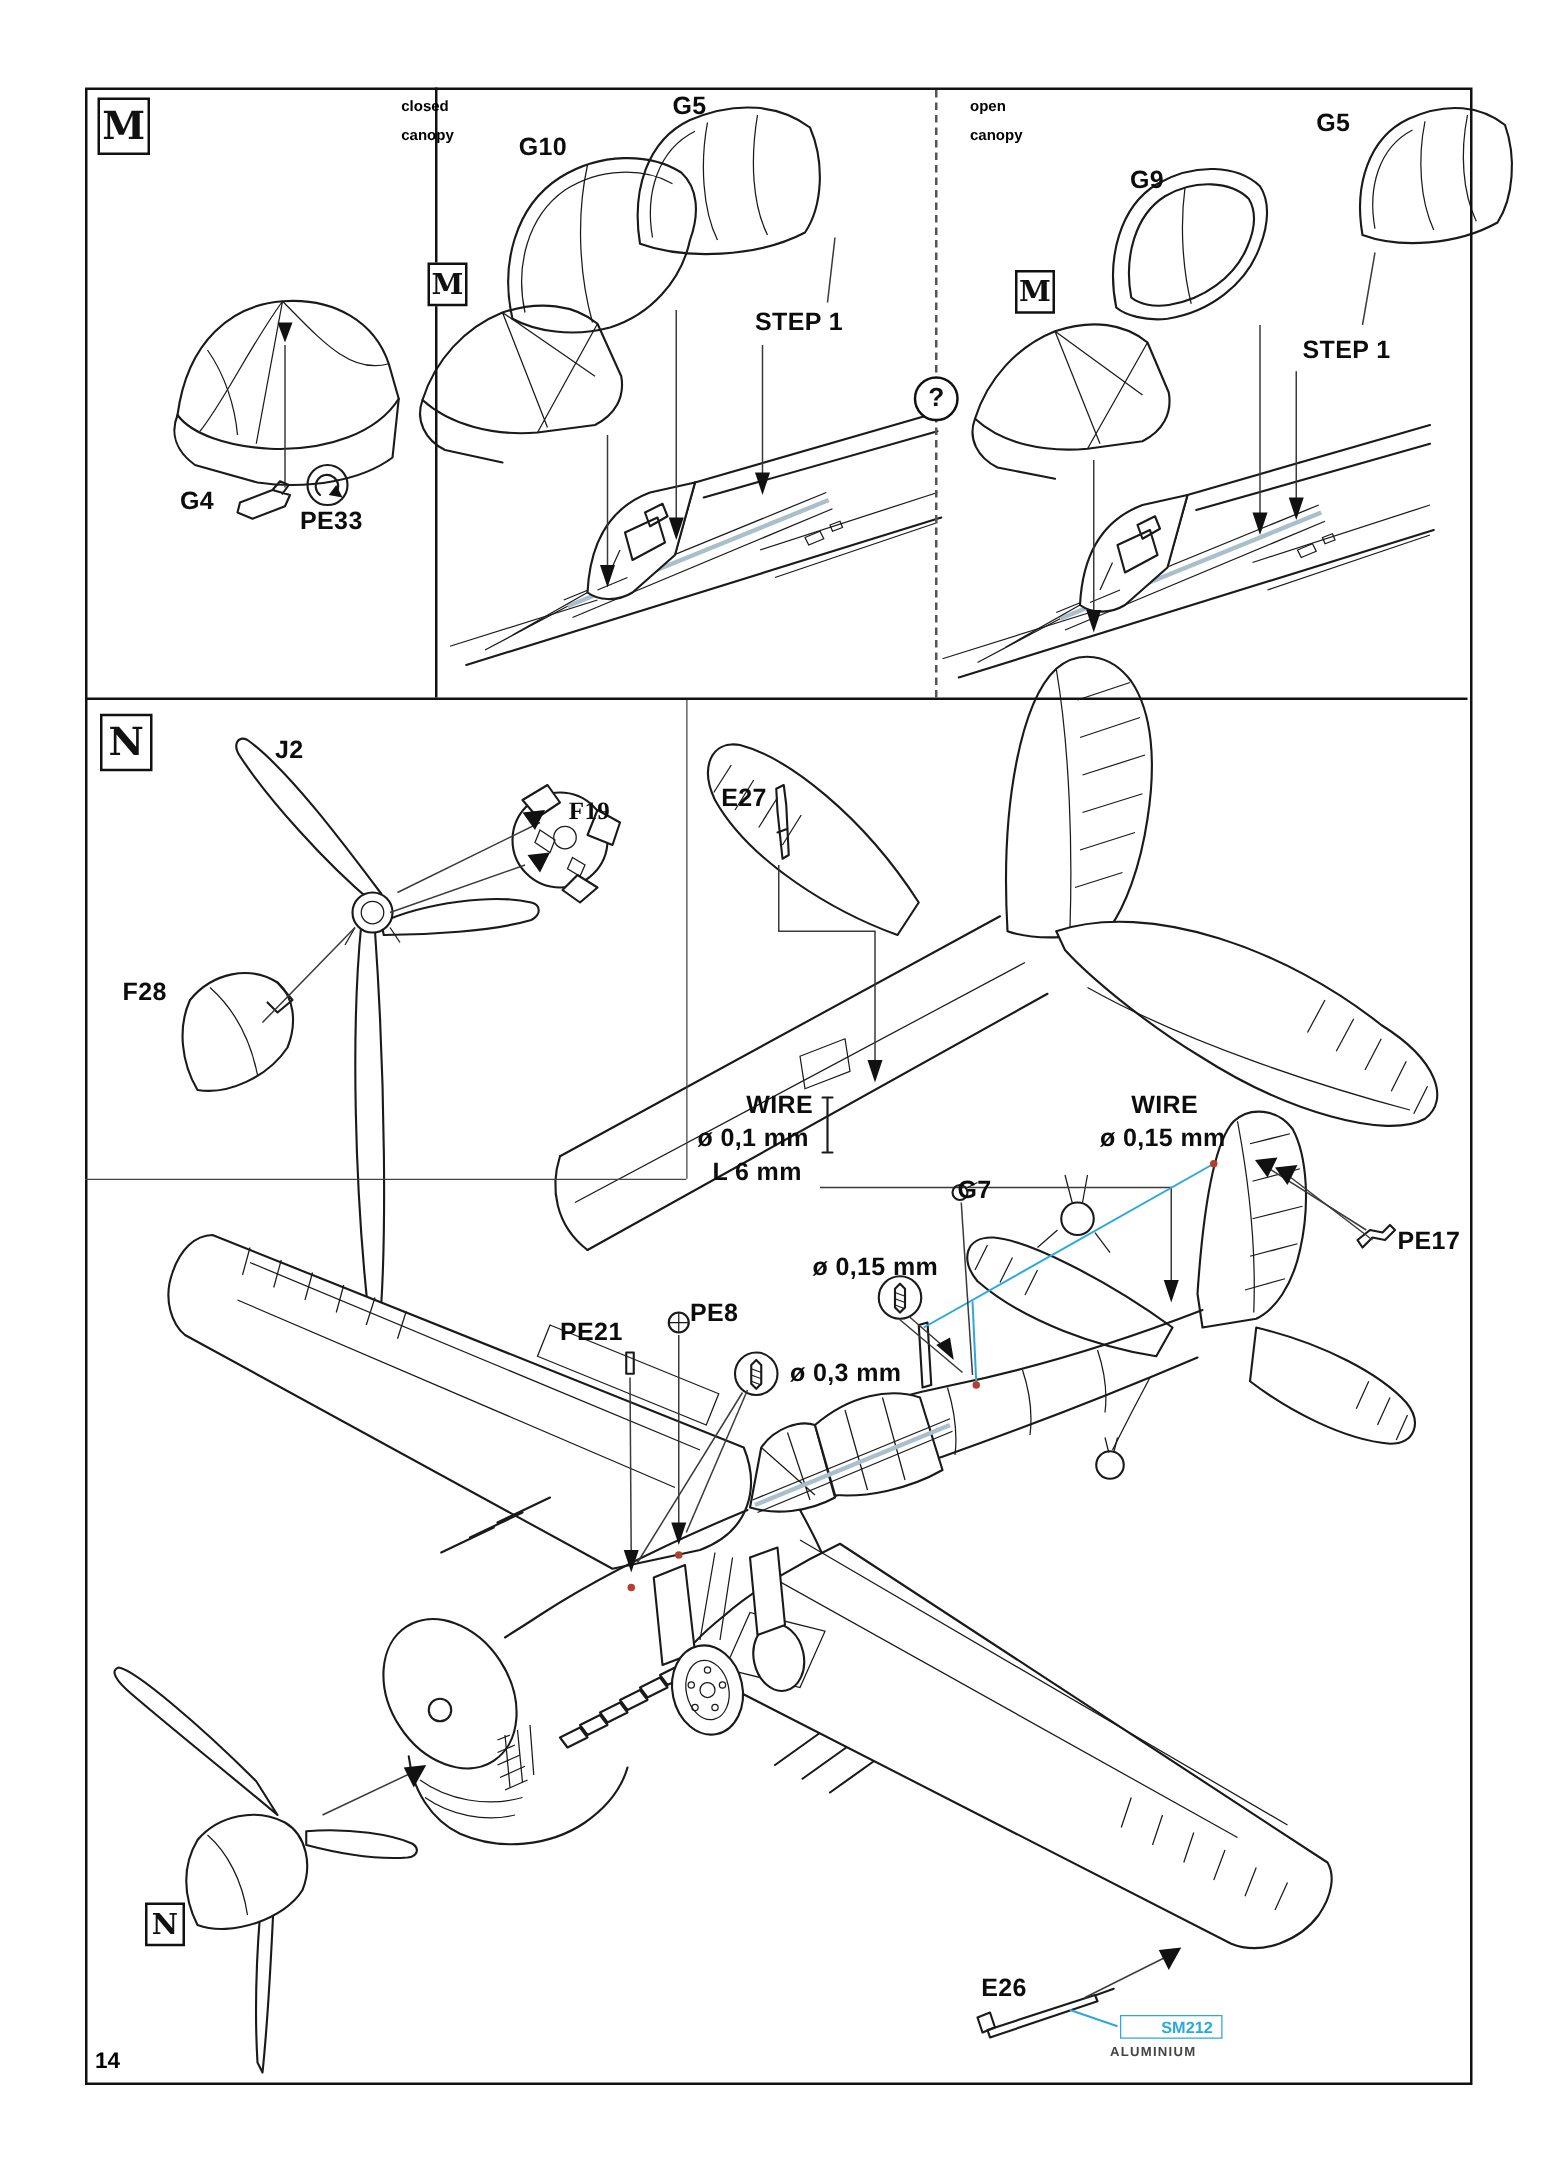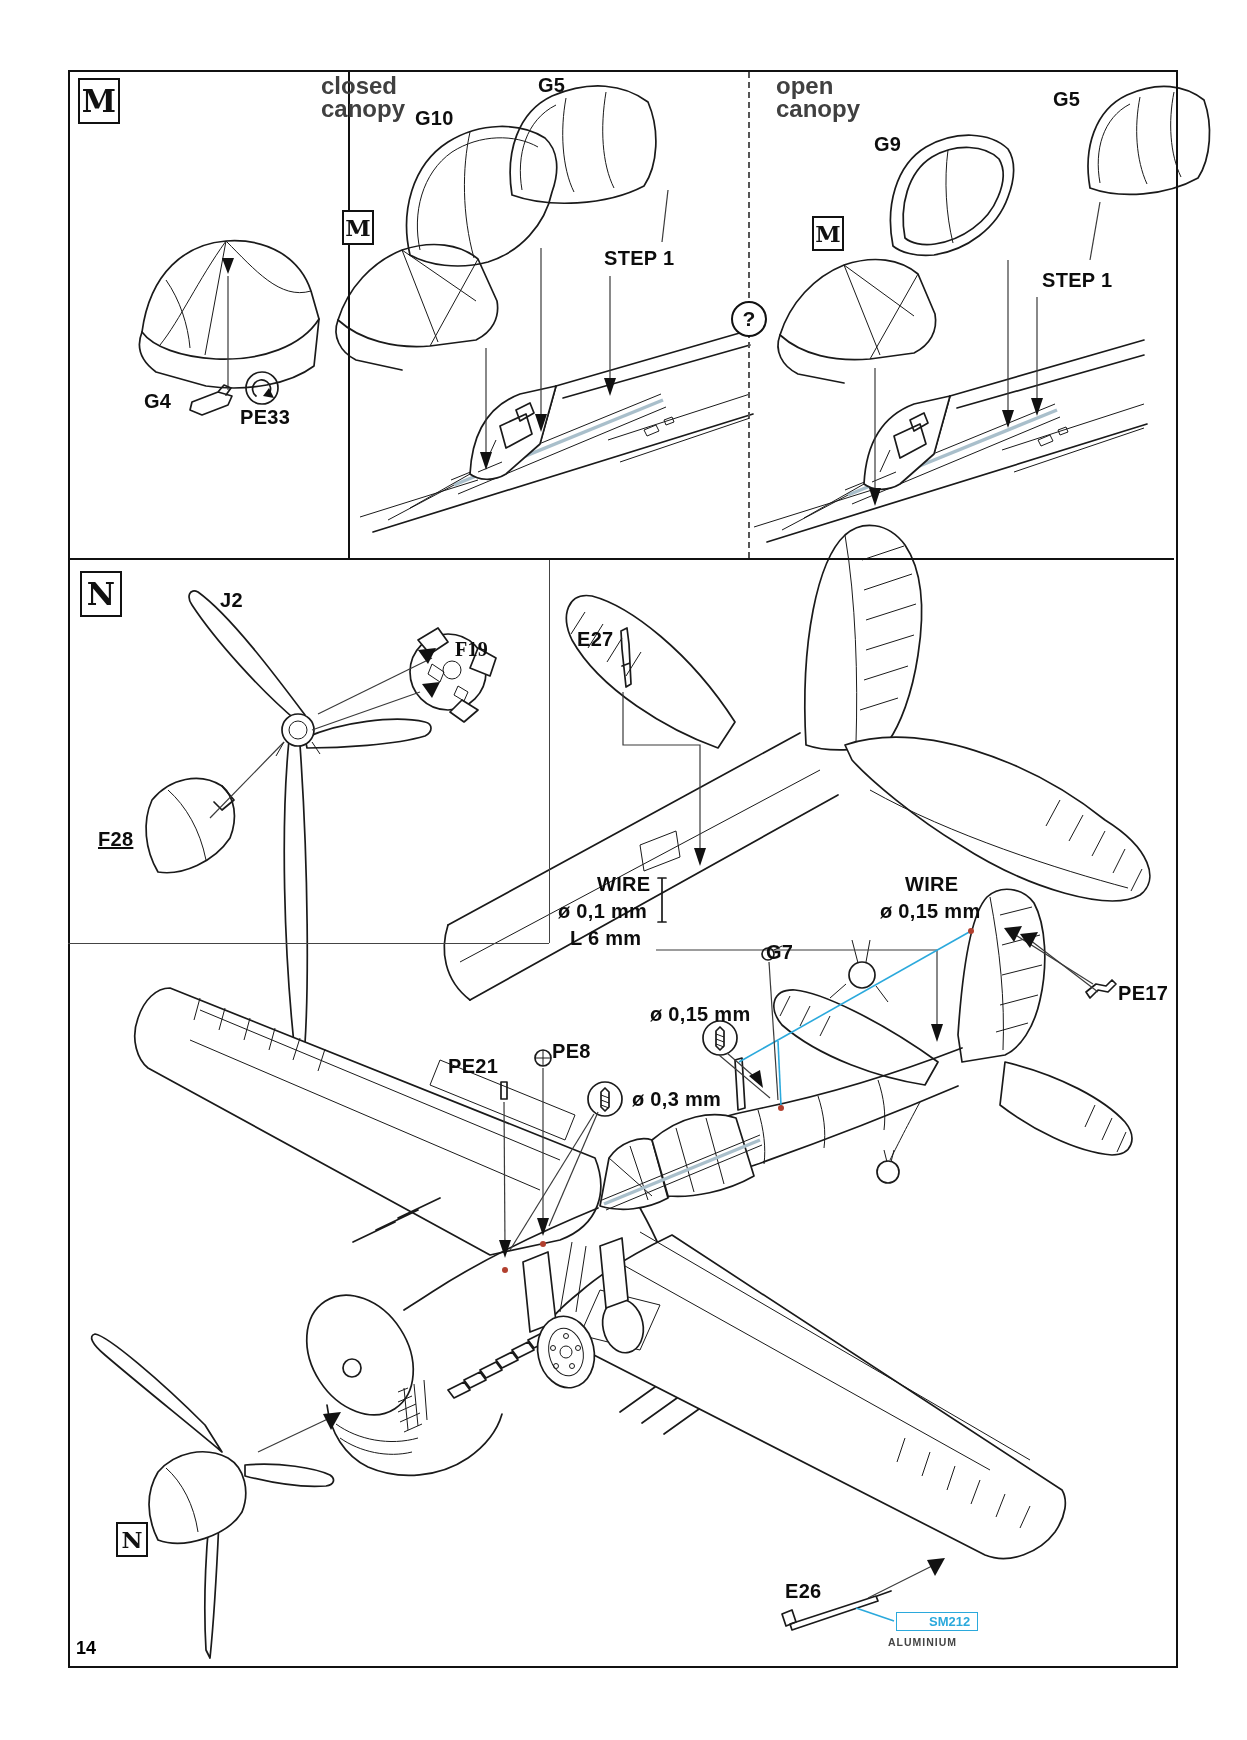--- a/index.html
+++ b/index.html
@@ -3,21 +3,21 @@
 <meta charset="utf-8">
 <style>
   html,body{margin:0;padding:0;background:#fff;}
   #page{position:relative;width:1247px;height:1740px;background:#fff;font-family:"Liberation Sans",sans-serif;overflow:hidden;}
   .frame{position:absolute;border:2px solid #111;}
   .vline{position:absolute;width:0;border-left:2px solid #111;}
   .vline-thin{position:absolute;width:0;border-left:1.5px solid #444;}
   .dashline{position:absolute;width:0;border-left:2px dashed #555;}
   .hline{position:absolute;height:0;border-top:2px solid #111;}
   .lbl{position:absolute;font-weight:bold;font-size:20px;color:#0d0d0d;white-space:nowrap;letter-spacing:0.3px;}
-  .lbl2{position:absolute;font-weight:bold;font-size:24px;color:#404040;line-height:23px;white-space:pre;}
+  .lbl2{position:absolute;font-weight:bold;font-size:12px;color:#000000;line-height:23px;white-space:pre;}
   .marker{position:absolute;border:2px solid #111;background:#fff;display:flex;align-items:center;justify-content:center;
           font-family:"DejaVu Serif","Liberation Serif",serif;font-weight:bold;color:#111;}
   .m-big{width:38px;height:42px;font-size:31px;}
   .m-sm{width:28px;height:31px;font-size:23px;}
   .qmark{position:absolute;width:32px;height:32px;border:2.5px solid #111;border-radius:50%;background:#fff;
          display:flex;align-items:center;justify-content:center;font-weight:bold;font-size:21px;color:#111;}
   .pagenum{position:absolute;font-weight:bold;font-size:18px;color:#000000;}
   .paintbox{position:absolute;border:1.5px solid #2BA9DC;color:#2BA9DC;font-size:13px;font-weight:bold;
             padding:1px 7px;background:#fff;}
   .paintname{position:absolute;font-size:10.5px;color:#444;letter-spacing:1px;font-weight:bold;}
@@ -359,27 +359,27 @@
 
   <div class="lbl2" style="left:321px;top:74px;">closed
 canopy</div>
   <div class="lbl" style="left:415px;top:107px;">G10</div>
   <div class="lbl" style="left:538px;top:74px;">G5</div>
   <div class="lbl" style="left:604px;top:247px;">STEP 1</div>
   <div class="lbl" style="left:144px;top:390px;">G4</div>
   <div class="lbl" style="left:240px;top:406px;">PE33</div>
   <div class="lbl2" style="left:776px;top:74px;">open
 canopy</div>
-  <div class="lbl" style="left:874px;top:133px;">G9</div>
+  <div class="lbl" style="left:904px;top:133px;">G9</div>
   <div class="lbl" style="left:1053px;top:88px;">G5</div>
   <div class="lbl" style="left:1042px;top:269px;">STEP 1</div>
 
   <div class="lbl" style="left:220px;top:589px;">J2</div>
   <div class="lbl" style="left:455px;top:638px;font-family:Liberation Serif, serif;">F19</div>
-  <div class="lbl" style="left:98px;top:828px;text-decoration:underline;">F28</div>
+  <div class="lbl" style="left:98px;top:783px;">F28</div>
 
   <div class="lbl" style="left:577px;top:628px;">E27</div>
   <div class="lbl" style="left:597px;top:873px;">WIRE</div>
   <div class="lbl" style="left:558px;top:900px;">ø 0,1 mm</div>
   <div class="lbl" style="left:570px;top:927px;">L 6 mm</div>
   <div class="lbl" style="left:905px;top:873px;">WIRE</div>
   <div class="lbl" style="left:880px;top:900px;">ø 0,15 mm</div>
   <div class="lbl" style="left:728px;top:941px;margin-left:38px;">G7</div>
   <div class="lbl" style="left:650px;top:1003px;">ø 0,15 mm</div>
   <div class="lbl" style="left:552px;top:1040px;">PE8</div>

